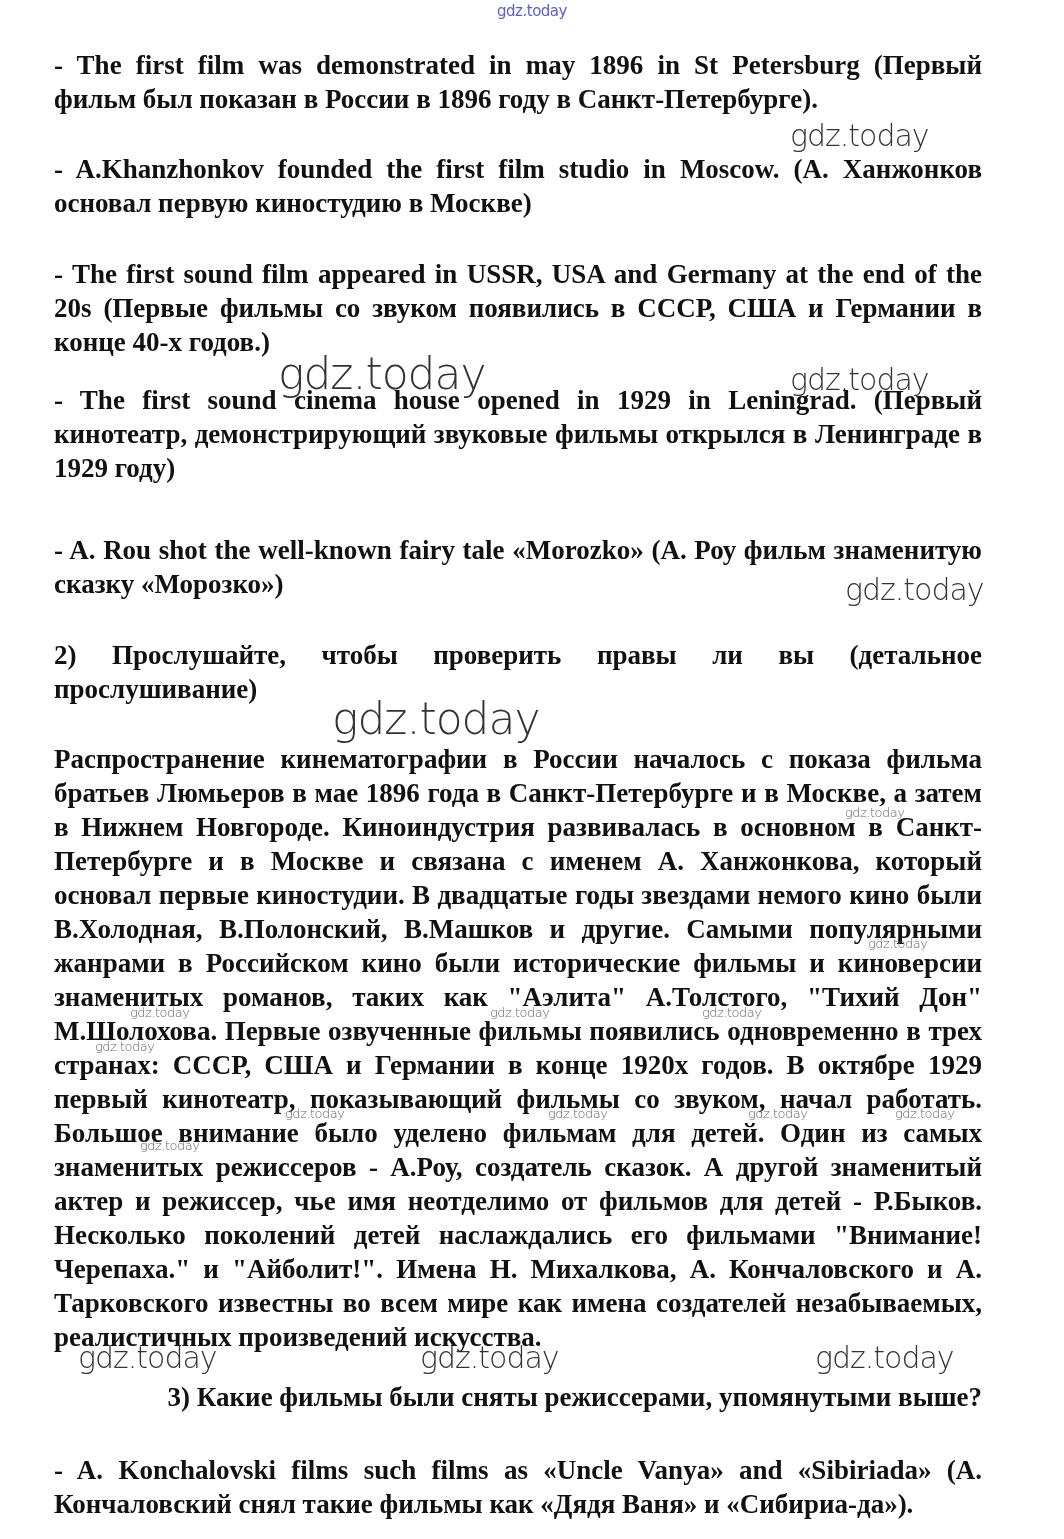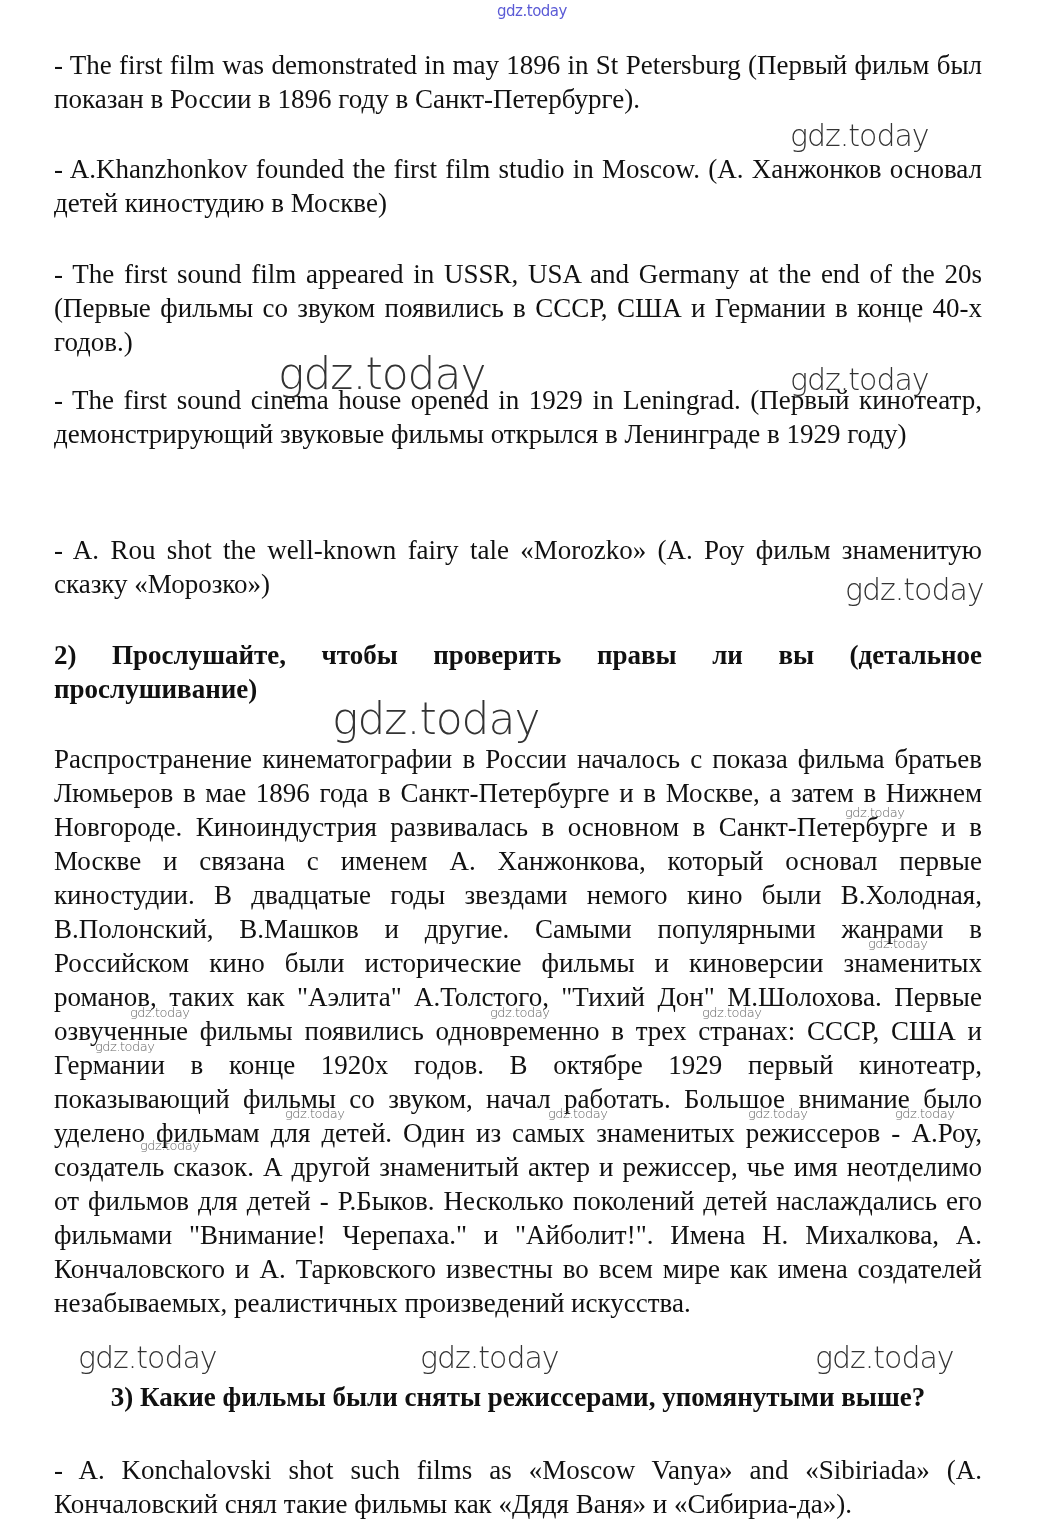--- a/index.html
+++ b/index.html
@@ -1,45 +1,45 @@
 <!DOCTYPE html>
 <html><head>
 <meta charset="utf-8">
 <style>
   html, body { margin: 0; padding: 0; background: #ffffff; }
   body { width: 1064px; height: 1539px; position: relative; overflow: hidden;
          font-family: "Liberation Serif", "DejaVu Serif", serif; color: #111; }
   .top-mark { position: absolute; left: 0; top: 2px; width: 1064px; text-align: center;
               font-family: "DejaVu Sans", sans-serif; font-size: 15px; color: #5b5bd6; letter-spacing: -0.5px; }
   .para { position: absolute; left: 54px; width: 928px; font-size: 27px; line-height: 34px;
-          text-align: justify; margin: 0; }
-  .para.last-left { text-align: center; }
+          text-align: justify; margin: 0; font-weight: bold; }
+  .para.last-left { text-align: right; }
   .heading { font-weight: bold; font-family: Liberation Serif, serif; }
   .wm { position: absolute; font-family: "DejaVu Sans", sans-serif; font-weight: 200; color: #333;
         letter-spacing: -1px; white-space: nowrap; }
   .wm.big { font-size: 44px; }
   .wm.mid { font-size: 30px; }
   .wm.sm { font-size: 13px; color: #666; letter-spacing: -0.5px; }
 </style>
 </head>
 <body>
 
 <div class="top-mark">gdz.today</div>
 
 <p class="para" style="top:48px">- The first film was demonstrated in may 1896 in St Petersburg (Первый фильм был показан в России в 1896 году в Санкт-Петербурге).</p>
-<p class="para" style="top:152px">- A.Khanzhonkov founded the first film studio in Moscow. (А. Ханжонков основал детей киностудию в Москве)</p>
+<p class="para" style="top:152px">- A.Khanzhonkov founded the first film studio in Moscow. (А. Ханжонков основал первую киностудию в Москве)</p>
 <p class="para" style="top:257px">- The first sound film appeared in USSR, USA and Germany at the end of the 20s (Первые фильмы со звуком появились в СССР, США и Германии в конце 40-х годов.)</p>
 <p class="para" style="top:383px">- The first sound cinema house opened in 1929 in Leningrad. (Первый кинотеатр, демонстрирующий звуковые фильмы открылся в Ленинграде в 1929 году)</p>
 <p class="para" style="top:533px">- A. Rou shot the well-known fairy tale «Morozko» (А. Роу фильм знаменитую сказку «Морозко»)</p>
 
 <p class="para heading" style="top:638px">2) Прослушайте, чтобы проверить правы ли вы (детальное прослушивание)</p>
 <p class="para" style="top:742px">Распространение кинематографии в России началось с показа фильма братьев Люмьеров в мае 1896 года в Санкт-Петербурге и в Москве, а затем в Нижнем Новгороде. Киноиндустрия развивалась в основном в Санкт-Петербурге и в Москве и связана с именем А. Ханжонкова, который основал первые киностудии. В двадцатые годы звездами немого кино были В.Холодная, В.Полонский, В.Машков и другие. Самыми популярными жанрами в Российском кино были исторические фильмы и киноверсии знаменитых романов, таких как "Аэлита" А.Толстого, "Тихий Дон" М.Шолохова. Первые озвученные фильмы появились одновременно в трех странах: СССР, США и Германии в конце 1920х годов. В октябре 1929 первый кинотеатр, показывающий фильмы со звуком, начал работать. Большое внимание было уделено фильмам для детей. Один из самых знаменитых режиссеров - А.Роу, создатель сказок. А другой знаменитый актер и режиссер, чье имя неотделимо от фильмов для детей - Р.Быков. Несколько поколений детей наслаждались его фильмами "Внимание! Черепаха." и "Айболит!". Имена Н. Михалкова, А. Кончаловского и А. Тарковского известны во всем мире как имена создателей незабываемых, реалистичных произведений искусства.</p>
 
 <p class="para heading last-left" style="top:1380px">3) Какие фильмы были сняты режиссерами, упомянутыми выше?</p>
-<p class="para" style="top:1453px">- A. Konchalovski shot such films as «Moscow Vanya» and «Sibiriada» (А. Кончаловский снял такие фильмы как «Дядя Ваня» и «Сибириа-да»).</p>
+<p class="para" style="top:1453px">- A. Konchalovski films such films as «Uncle Vanya» and «Sibiriada» (А. Кончаловский снял такие фильмы как «Дядя Ваня» и «Сибириа-да»).</p>
 
 <div class="wm mid" style="left:790px; top:118px">gdz.today</div>
 <div class="wm big" style="left:278px; top:348px">gdz.today</div>
 <div class="wm mid" style="left:790px; top:362px">gdz.today</div>
 <div class="wm mid" style="left:845px; top:572px">gdz.today</div>
 <div class="wm big" style="left:332px; top:693px">gdz.today</div>
 <div class="wm mid" style="left:78px; top:1340px">gdz.today</div>
 <div class="wm mid" style="left:420px; top:1340px">gdz.today</div>
 <div class="wm mid" style="left:815px; top:1340px">gdz.today</div>
 

